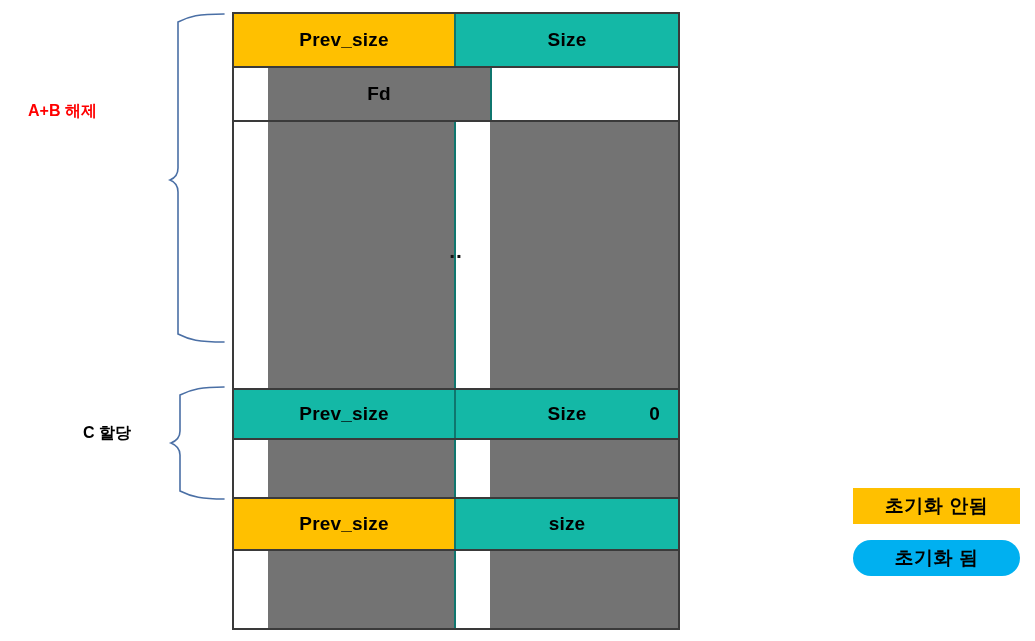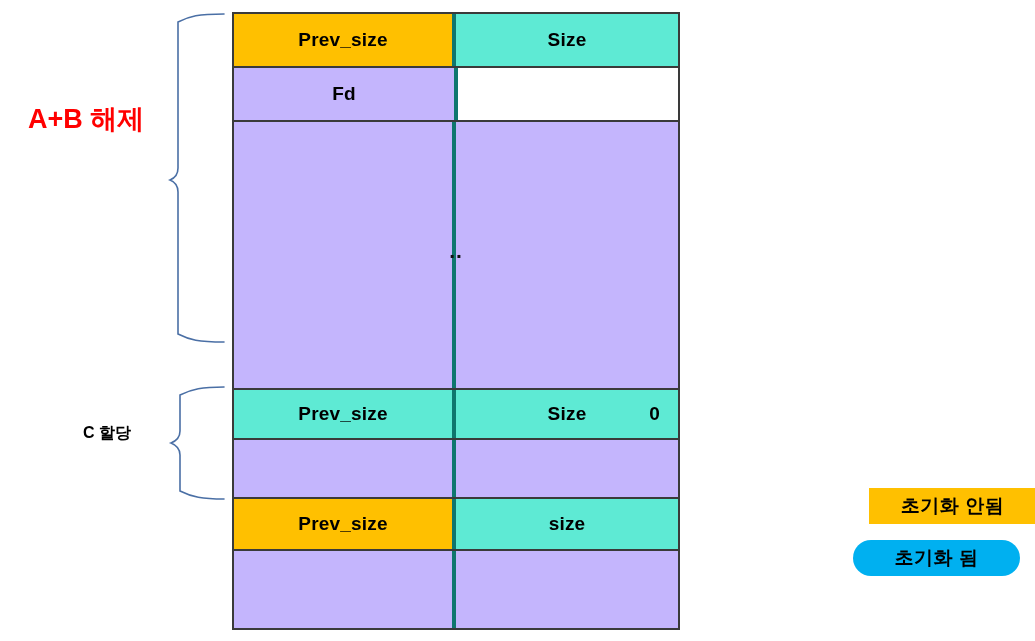--- a/index.html
+++ b/index.html
@@ -39,25 +39,25 @@
     box-sizing: border-box;
     display: flex;
     align-items: center;
     justify-content: center;
     font-weight: bold;
     font-size: 19px;
     color: #000000;
     letter-spacing: 0.2px;
     position: relative;
   }
-  .cell.left  { width: 224px; border-right: 4px solid #0f766e; }
+  .cell.left  { width: 224px; border-right: 2px solid #0f766e; }
   .cell.right { width: 224px; }
   .cell.orange { background: #FFC000; }
-  .cell.blue   { background: #5eead4; }
-  .cell.white  { background: #c4b5fd; }
+  .cell.blue   { background: #14b8a6; }
+  .cell.white  { background: #737373; margin-left: 34px; }
 
   .row.bordered-bottom { border-bottom: 2px solid #3a3a3a; }
 
   .cell .trailing-num {
     position: absolute;
     right: 18px;
     top: 50%;
     transform: translateY(-50%);
     font-weight: bold;
     font-size: 19px;
@@ -81,21 +81,21 @@
 
   
   .side-label {
     position: absolute;
     font-weight: bold;
     white-space: nowrap;
   }
   #label-ab {
     left: 28px;
     top: 101px;
-    font-size: 27px;
+    font-size: 16px;
     color: #FF0000;
   }
   #label-c {
     left: 83px;
     top: 423px;
     font-size: 16px;
     color: #000000;
   }
 
   
@@ -105,21 +105,21 @@
     width: 167px;
     height: 36px;
     display: flex;
     align-items: center;
     justify-content: center;
     font-weight: bold;
     font-size: 19px;
     color: #000000;
     letter-spacing: 0.5px;
   }
-  #legend-uninit { top: 488px; background: #FFC000; margin-left: 16px; }
+  #legend-uninit { top: 488px; background: #FFC000; }
   #legend-init   { top: 540px; background: #00B0F0; border-radius: 18px; }
 </style>
 </head>
 <body>
 
 <div id="canvas">
 
   <svg class="bracket" style="left:168px; top:8px;" width="62" height="340" viewBox="0 0 62 340">
     <path d="M 56 6 C 30 6, 22 8, 10 14 L 10 160 C 10 166, 7 170, 2 172 C 7 174, 10 178, 10 184 L 10 326 C 22 332, 30 334, 56 334" fill="none" stroke="#4A6FA5" stroke-width="1.6" stroke-linecap="round"></path>
   </svg>

